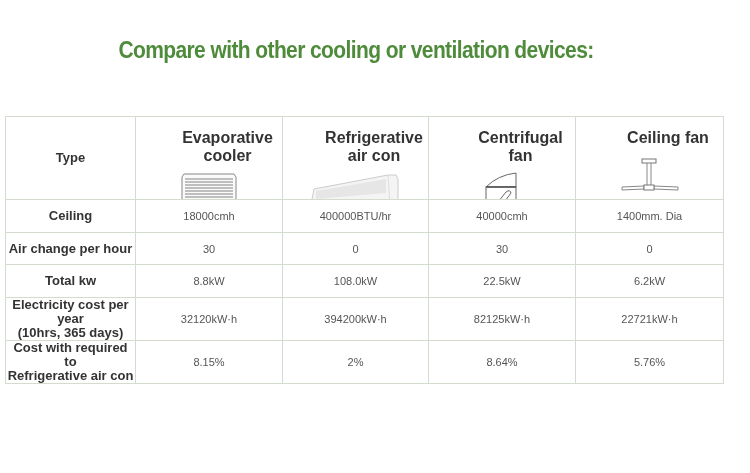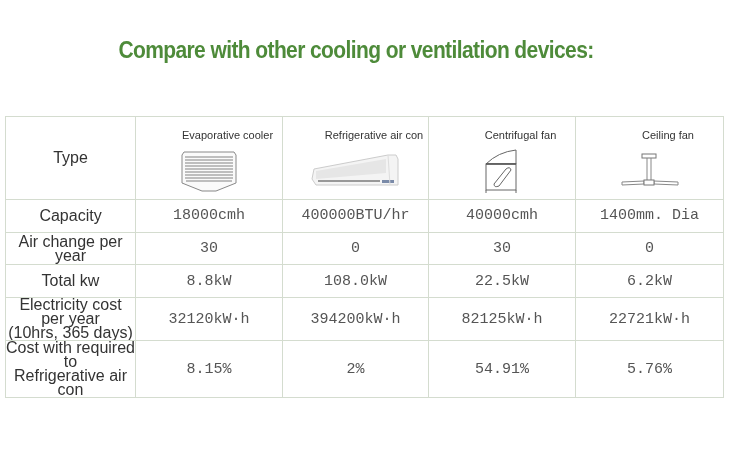--- a/index.html
+++ b/index.html
@@ -10,27 +10,27 @@
       color: #4e8b3a; letter-spacing: -0.6px; transform: scaleY(1.15);
     }
     table.cmp {
       position: absolute; left: 5px; top: 116px; border-collapse: collapse;
       table-layout: fixed; width: 719px;
     }
     table.cmp td {
       border: 1px solid #d4dccf; text-align: center; vertical-align: middle;
       font-size: 11px; color: #444; padding: 0; overflow: hidden;
     }
-    table.cmp td.label { font-weight: normal; color: #333; font-size: 16px; line-height: 14px; }
+    table.cmp td.label { font-weight: bold; color: #333; font-size: 13px; line-height: 14px; }
     table.cmp tr.hdr td { height: 82px; }
     table.cmp tr.row td { height: 31.7px; }
     .hdr-cell { display: flex; flex-direction: column; align-items: center; justify-content: flex-start; height: 82px; }
-    .hdr-title { font-weight: normal; font-size: 11px; color: #333; margin-top: 12px; padding-left: 37px; }
+    .hdr-title { font-weight: bold; font-size: 16px; color: #333; margin-top: 12px; padding-left: 37px; }
     .hdr-img { margin-top: 6px; height: 48px; display: flex; align-items: center; justify-content: center; }
-    table.cmp td.cell { font-size: 15px; color: #555; font-family: Liberation Mono, monospace; }
+    table.cmp td.cell { font-size: 11px; color: #555; }
     .col0 { width: 130px; } .col1 { width: 147px; } .col2 { width: 146px; } .col3 { width: 147px; } .col4 { width: 148px; }
   </style>
 </head>
 <body>
 
 <div class="title">Compare with other cooling or ventilation devices:</div>
 
 <table class="cmp">
   <colgroup>
     <col class="col0">
@@ -103,28 +103,28 @@
             <path d="M2 31 L24 30 L24 33 L2 34 Z" fill="#fff" stroke="#888" stroke-width="1"></path>
             <path d="M34 30 L58 31 L58 34 L34 33 Z" fill="#fff" stroke="#888" stroke-width="1"></path>
             <rect x="24" y="29" width="10" height="5" fill="#fff" stroke="#777" stroke-width="1"></rect>
           </svg>
         </div>
       </div>
     </td>
   </tr>
 
   <tr class="row">
-    <td class="label">Capacity</td>
+    <td class="label">Ceiling</td>
     <td class="cell">18000cmh</td>
     <td class="cell">400000BTU/hr</td>
     <td class="cell">40000cmh</td>
     <td class="cell">1400mm. Dia</td>
   </tr>
   <tr class="row">
-    <td class="label">Air change per year</td>
+    <td class="label">Air change per hour</td>
     <td class="cell">30</td>
     <td class="cell">0</td>
     <td class="cell">30</td>
     <td class="cell">0</td>
   </tr>
   <tr class="row">
     <td class="label">Total kw</td>
     <td class="cell">8.8kW</td>
     <td class="cell">108.0kW</td>
     <td class="cell">22.5kW</td>
@@ -140,17 +140,17 @@
     <td class="cell">82125kW·h</td>
     <td class="cell">22721kW·h</td>
   </tr>
   <tr class="row">
     <td class="label">
       <div>Cost with required to</div>
       <div>Refrigerative air con</div>
     </td>
     <td class="cell">8.15%</td>
     <td class="cell">2%</td>
-    <td class="cell">54.91%</td>
+    <td class="cell">8.64%</td>
     <td class="cell">5.76%</td>
   </tr>
 </tbody>
   </table>
 
 </body></html>

